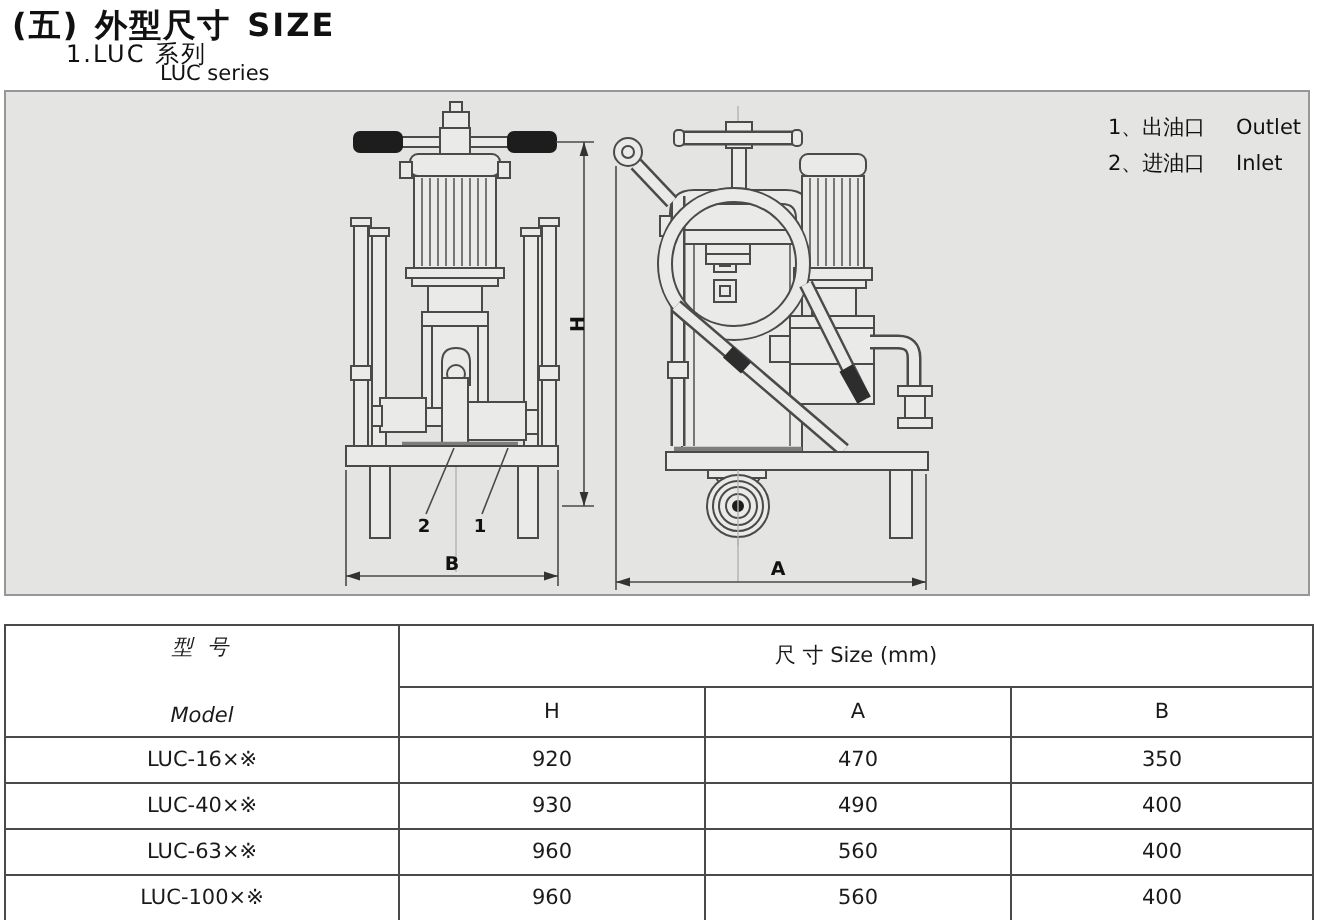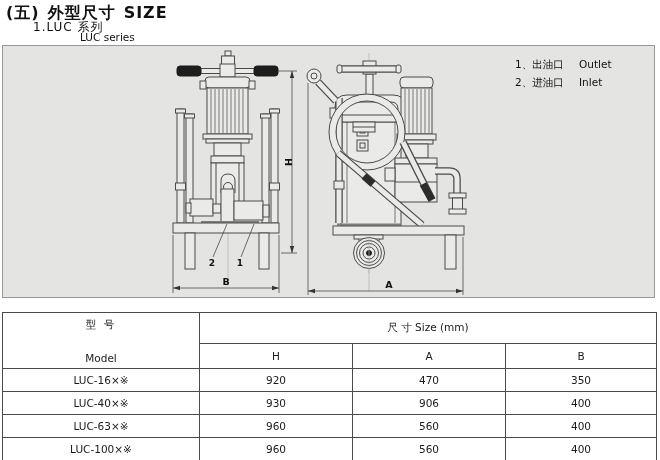--- a/index.html
+++ b/index.html
@@ -8,42 +8,42 @@
   
   #title{position:absolute;left:6px;top:3px;font-size:16px;font-weight:bold;letter-spacing:1px;white-space:nowrap;}
   #title .gap{display:inline-block;width:8px;}
   #series-cn{position:absolute;left:33px;top:19px;font-size:12px;letter-spacing:1px;}
   #series-en{position:absolute;left:47px;top:31px;font-size:10.5px;margin-left:33px;}
   
   #panel{position:absolute;left:2px;top:45px;width:653px;height:253px;
          background:#e4e4e2;border:1px solid #979795;box-sizing:border-box;}
   #panel svg{position:absolute;left:0;top:0;}
   #legend{position:absolute;left:512px;top:9px;font-size:10.5px;line-height:18px;white-space:nowrap;}
-  #legend .cnpart{display:inline-block;width:64px;}
+  #legend .cnpart{display:inline-block;width:64px;margin-left:39px;}
   
   .ln{stroke:#4a4a4a;stroke-width:1;fill:none;}
   .part{fill:#eaeae8;stroke:#4a4a4a;stroke-width:1;}
   .darkpart{fill:#1d1d1d;stroke:#1d1d1d;}
   .rib{stroke:#5a5a58;stroke-width:0.8;fill:none;}
   .cl{stroke:#b2b2b0;stroke-width:0.7;fill:none;}
   .dim{stroke:#4a4a4a;stroke-width:0.8;fill:none;}
   .arw{fill:#333;stroke:none;}
   .tube-o{stroke:#4a4a4a;stroke-width:7.5;fill:none;stroke-linecap:butt;}
   .tube-i{stroke:#eaeae8;stroke-width:5;fill:none;stroke-linecap:butt;}
   .band{stroke:#2d2d2d;stroke-width:7.5;fill:none;stroke-linecap:butt;}
   text.dimlbl{font:bold 9.5px "DejaVu Sans",sans-serif;fill:#111;}
   text.numlbl{font:bold 9px "DejaVu Sans",sans-serif;fill:#111;}
   
   #dim-table{position:absolute;left:2px;top:312px;width:654px;border-collapse:collapse;table-layout:fixed;}
   #dim-table th,#dim-table td{border:1px solid #4a4a4a;text-align:center;vertical-align:middle;
       font-weight:normal;font-size:10.5px;color:#1a1a1a;padding:0;overflow:hidden;white-space:nowrap;}
   #dim-table .hrow1 th{height:30px;}
   #dim-table .hrow2 th{height:24px;}
   #dim-table td{height:22px;}
-  .model-head div{line-height:14px;letter-spacing:2px;}
+  .model-head div{line-height:14px;letter-spacing:2px;font-style:italic;}
   .model-head .en{letter-spacing:0;margin-top:20px;}
 </style>
 </head>
 <body>
 
 <div id="page">
 
   <div id="title"><span>(五)</span><span class="gap"></span><span>外型尺寸</span><span class="gap"></span><span>SIZE</span></div>
   <div id="series-cn">1.LUC 系列</div>
   <div id="series-en">LUC series</div>
@@ -251,21 +251,21 @@
     </tr>
     <tr>
       <td>LUC-16×※</td>
       <td>920</td>
       <td>470</td>
       <td>350</td>
     </tr>
     <tr>
       <td>LUC-40×※</td>
       <td>930</td>
-      <td>906</td>
+      <td>490</td>
       <td>400</td>
     </tr>
     <tr>
       <td>LUC-63×※</td>
       <td>960</td>
       <td>560</td>
       <td>400</td>
     </tr>
     <tr>
       <td>LUC-100×※</td>

